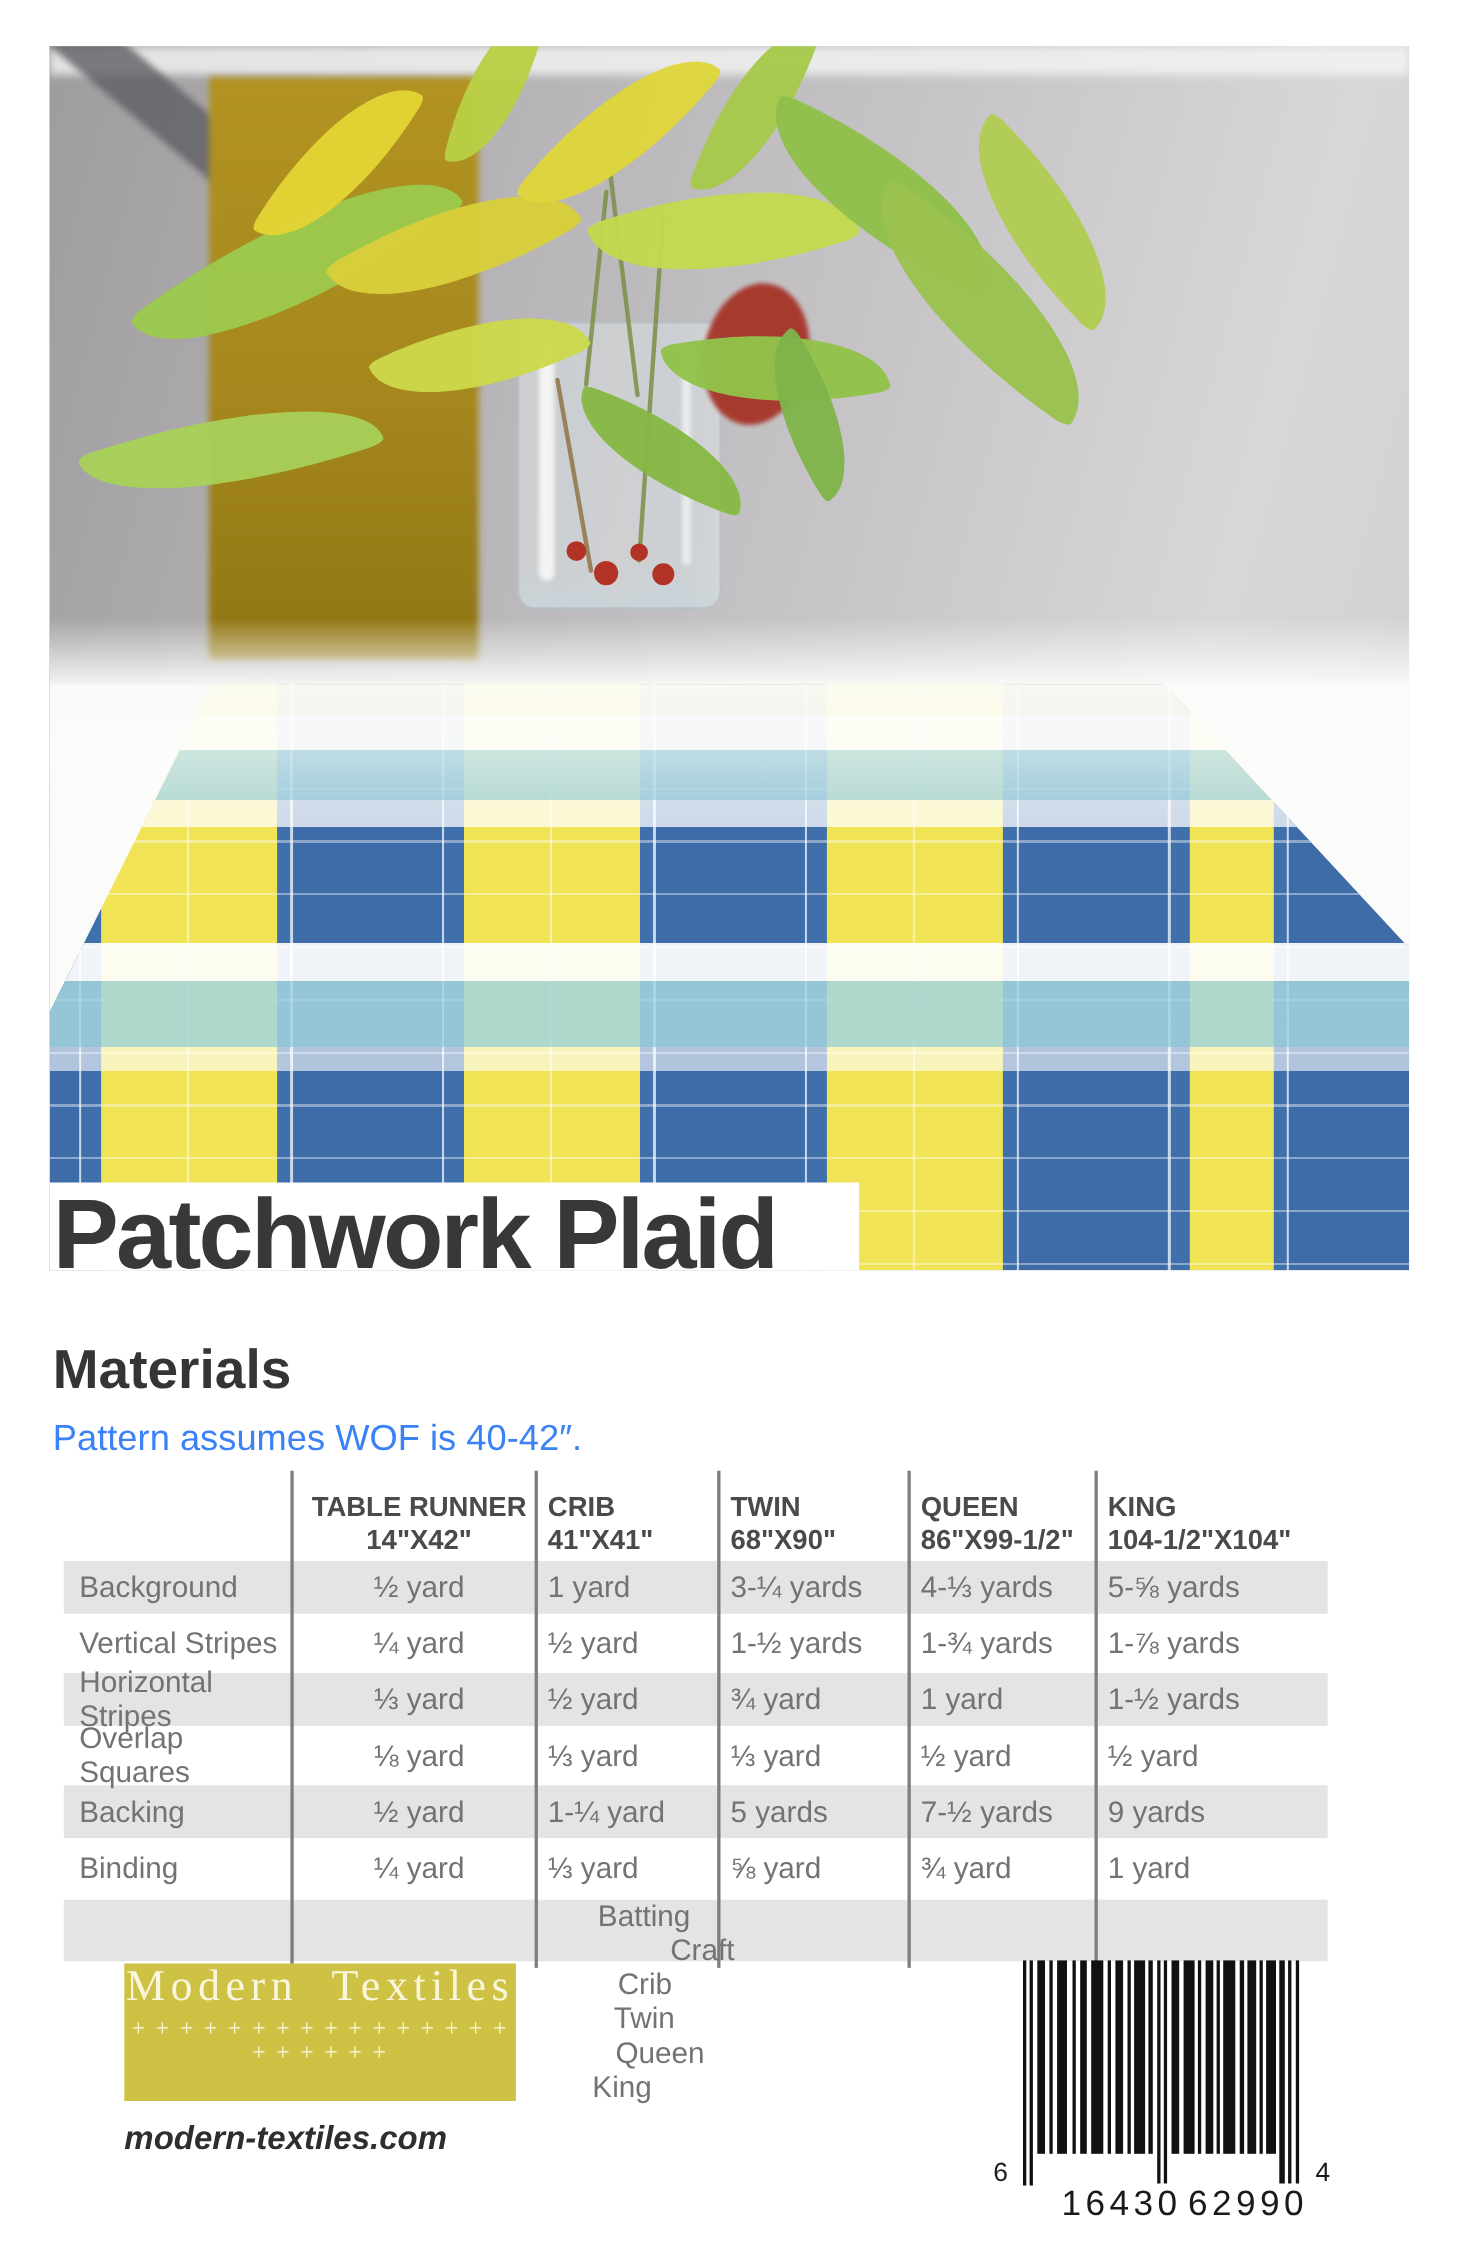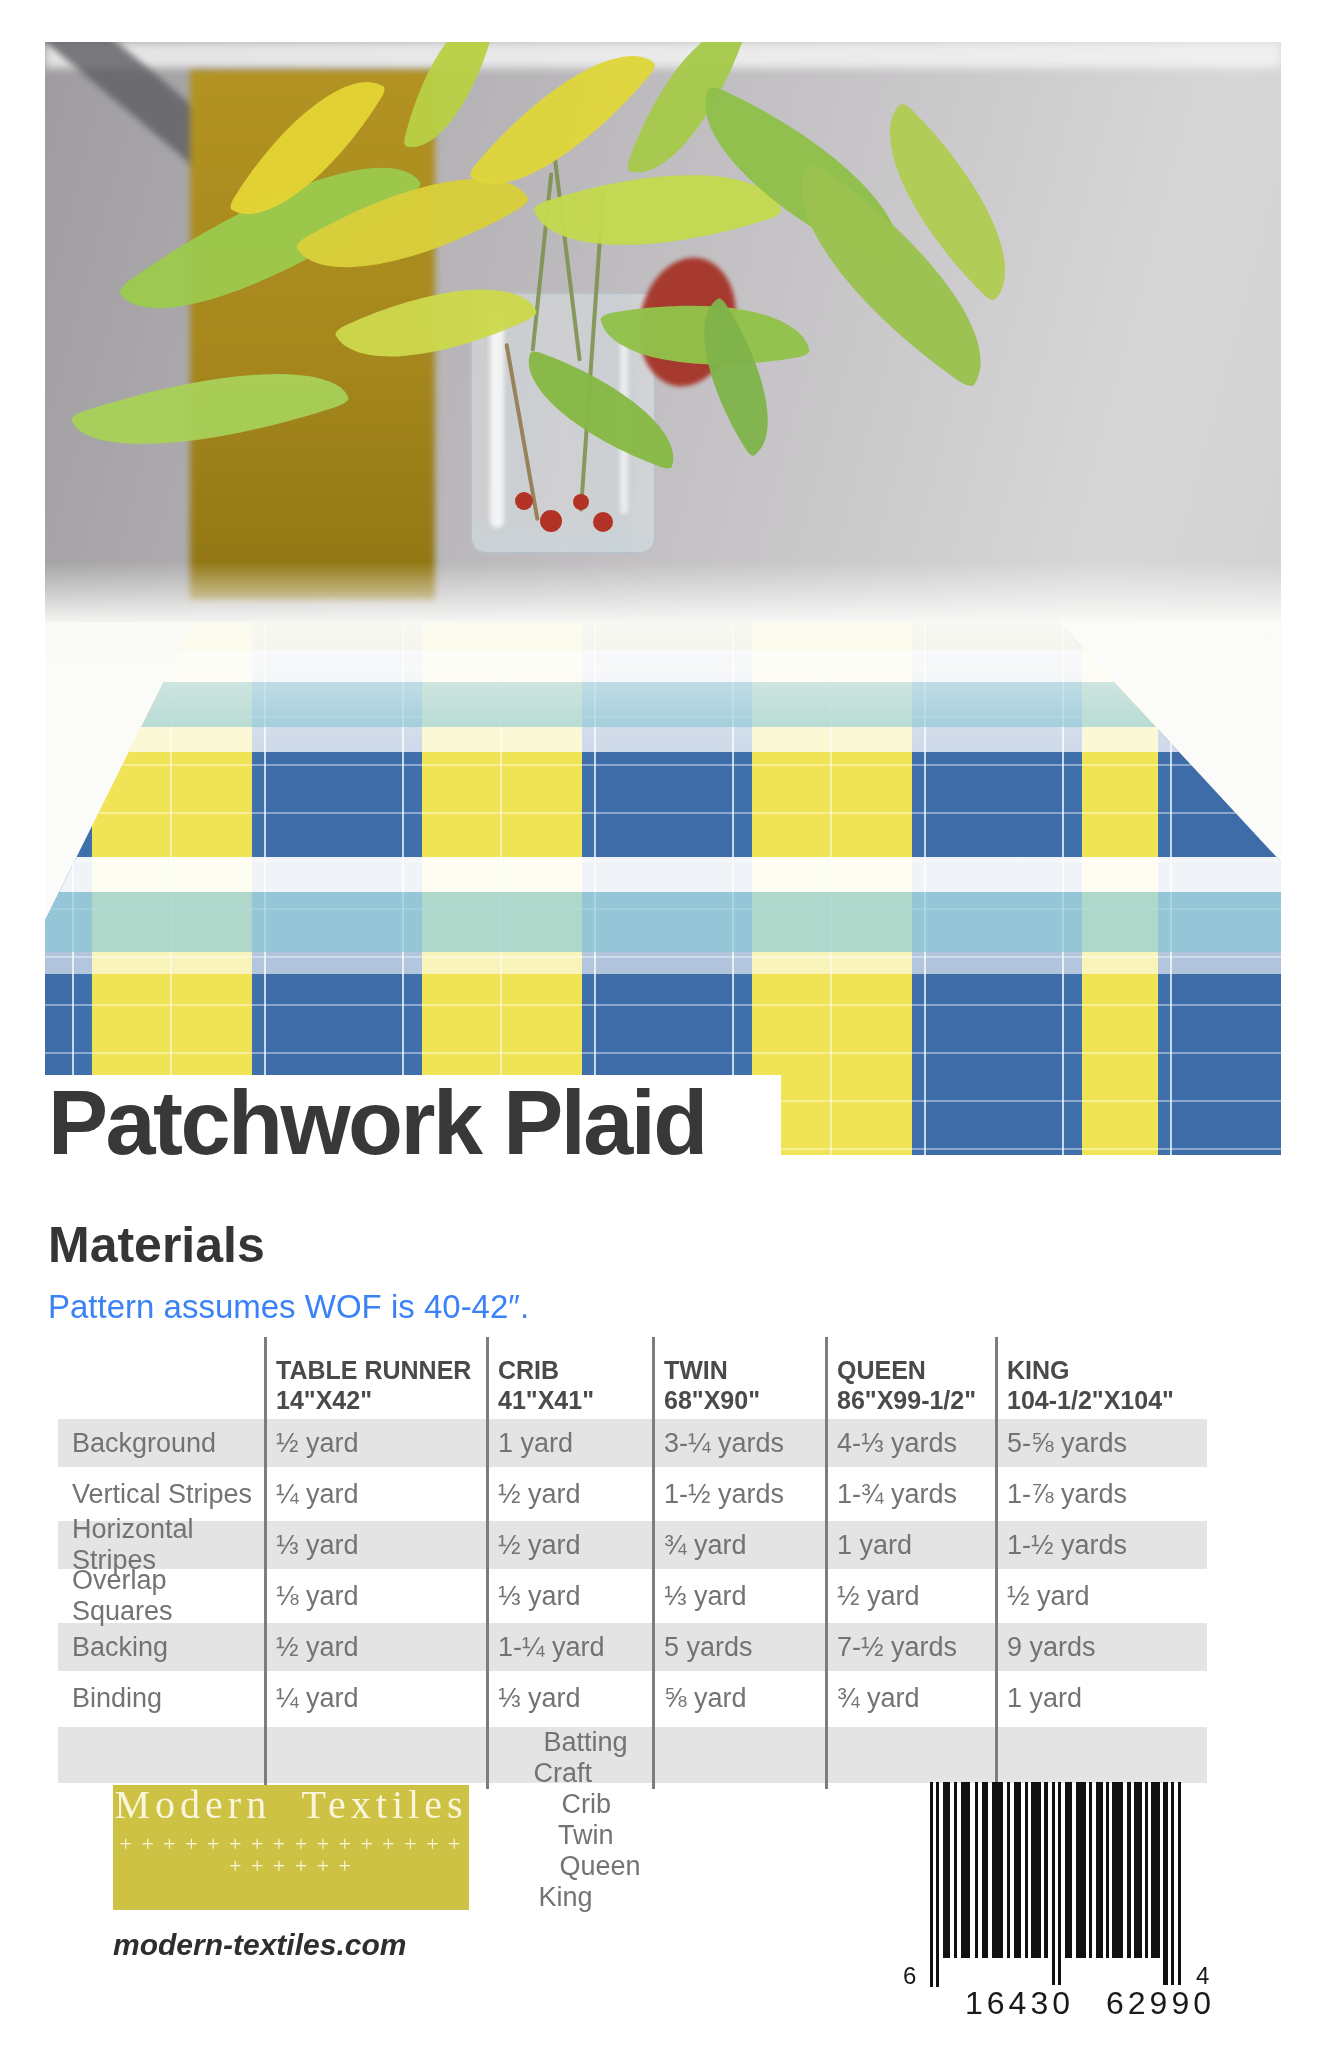--- a/index.html
+++ b/index.html
@@ -78,21 +78,21 @@
   
   .mtable{position:absolute;left:58px;top:1337px;width:1149px;height:452px;}
   .thead,.trow{display:flex;}
   .thead{height:82px;align-items:flex-start;}
   .th{padding-top:18px;font-size:25px;font-weight:700;color:#4a4a4a;line-height:30px;}
   .th span{display:block;}
   .trow{height:48px;align-items:center;margin-bottom:3px;font-size:27px;color:#737373;}
   .trow.shade{background:#e4e4e4;}
   .trow.batting{margin-top:5px;height:56px;flex-direction:column;}
   .c0{width:206px;padding-left:14px;box-sizing:border-box;}
-  .c1{width:222px;padding-left:12px;box-sizing:border-box;}
+  .c1{width:222px;padding-left:12px;box-sizing:border-box;text-align:center;}
   .c2{width:166px;padding-left:12px;box-sizing:border-box;}
   .c3{width:173px;padding-left:12px;box-sizing:border-box;}
   .c4{width:170px;padding-left:12px;box-sizing:border-box;}
   .c5{width:212px;padding-left:12px;box-sizing:border-box;}
   .vline{position:absolute;top:0;width:3px;height:452px;background:#7d7d7d;}
   .v1{left:206px;} .v2{left:428px;} .v3{left:594px;} .v4{left:767px;} .v5{left:937px;}
 
   
   .logo-box{position:absolute;left:113px;top:1785px;width:356px;height:125px;background:#cdc243;
             text-align:center;box-sizing:border-box;}
@@ -102,21 +102,21 @@
   .website{position:absolute;left:113px;top:1928px;font-size:30px;font-weight:700;font-style:italic;color:#2e2e2e;}
   .copyright{position:absolute;left:113px;top:1974px;font-size:30px;font-style:italic;color:#4a4a4a;}
 
   
   .barcode{position:absolute;left:930px;top:1782px;width:252px;height:205px;}
   .bc-digit{position:absolute;font-size:24px;color:#1a1a1a;}
   .bc-d-left{left:903px;top:1962px;}
   .bc-d-right{left:1196px;top:1962px;}
   .bc-group{position:absolute;font-size:32px;color:#1a1a1a;letter-spacing:4px;top:1957px;background:#fff;padding:0 2px;margin-top:28px;}
   .bc-g1{left:963px;}
-  .bc-g2{left:1104px;}
+  .bc-g2{left:1078px;}
 </style>
 </head>
 <body>
 
 <div class="page">
 
   <div class="photo">
     <div class="wall-top-light"></div>
     <div class="wall-diagonal"></div>
     <div class="mustard-panel"></div>

